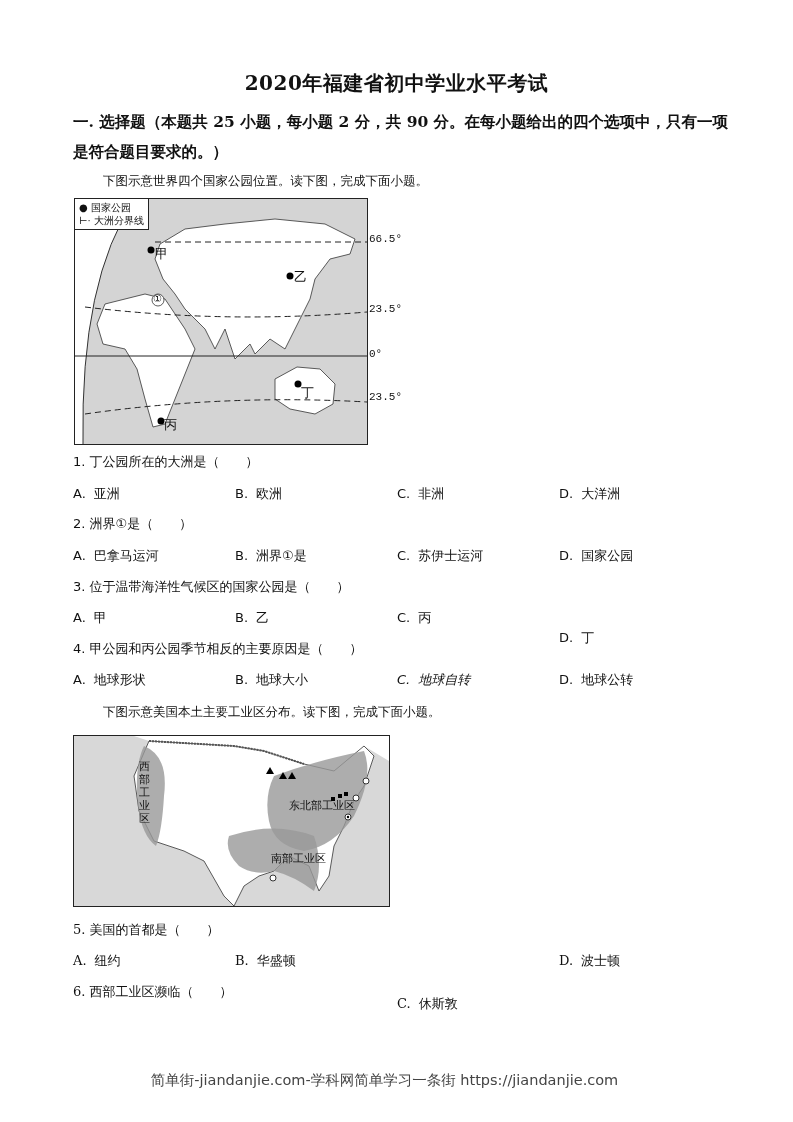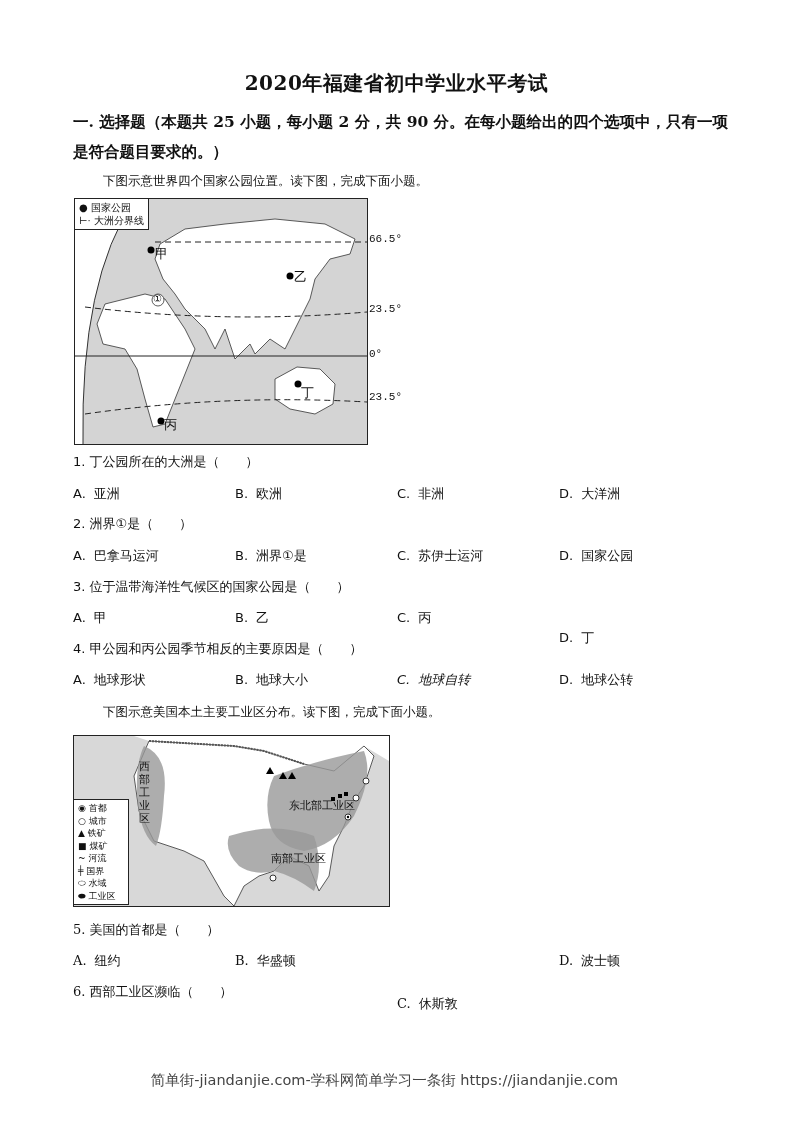--- a/index.html
+++ b/index.html
@@ -122,30 +122,20 @@
     <polygon points="214,43 218,36 222,43" fill="#000"></polygon>
     <rect x="257" y="61" width="4" height="4" fill="#000"></rect>
     <rect x="264" y="58" width="4" height="4" fill="#000"></rect>
     <rect x="270" y="56" width="4" height="4" fill="#000"></rect>
     <circle cx="292" cy="45" r="3" fill="#fff" stroke="#333"></circle>
     <circle cx="282" cy="62" r="3" fill="#fff" stroke="#333"></circle>
     <circle cx="274" cy="81" r="3" fill="#fff" stroke="#333"></circle>
     <circle cx="274" cy="81" r="1.2" fill="#000"></circle>
     <circle cx="199" cy="142" r="3" fill="#fff" stroke="#333"></circle>
   </svg>
-  <div class="abs legend" style="left:-1px;top:63px;width:46px;font-size:9px;line-height:12.5px;">
-    <div>◉ <span>首都</span></div>
-    <div>○ <span>城市</span></div>
-    <div>▲ <span>铁矿</span></div>
-    <div>■ <span>煤矿</span></div>
-    <div>~ <span>河流</span></div>
-    <div>╪ <span>国界</span></div>
-    <div>⬭ <span>水域</span></div>
-    <div>⬬ <span>工业区</span></div>
-  </div>
   <div class="abs maplabel" style="left:65px;top:25px;width:12px;font-size:11px;line-height:13px;">西部工业区</div>
   <div class="abs maplabel" style="left:215px;top:62px;font-size:11px;">东北部工业区</div>
   <div class="abs maplabel" style="left:197px;top:115px;font-size:11px;">南部工业区</div>
 </div>
 
 <div class="abs q serif" style="top:921px;">
   <span>5.</span>
   <span>美国的首都是（　　）</span>
 </div>
 <div class="abs opt serif" style="left:73px;top:952px;"><span class="lab">A.</span><span>纽约</span></div>

